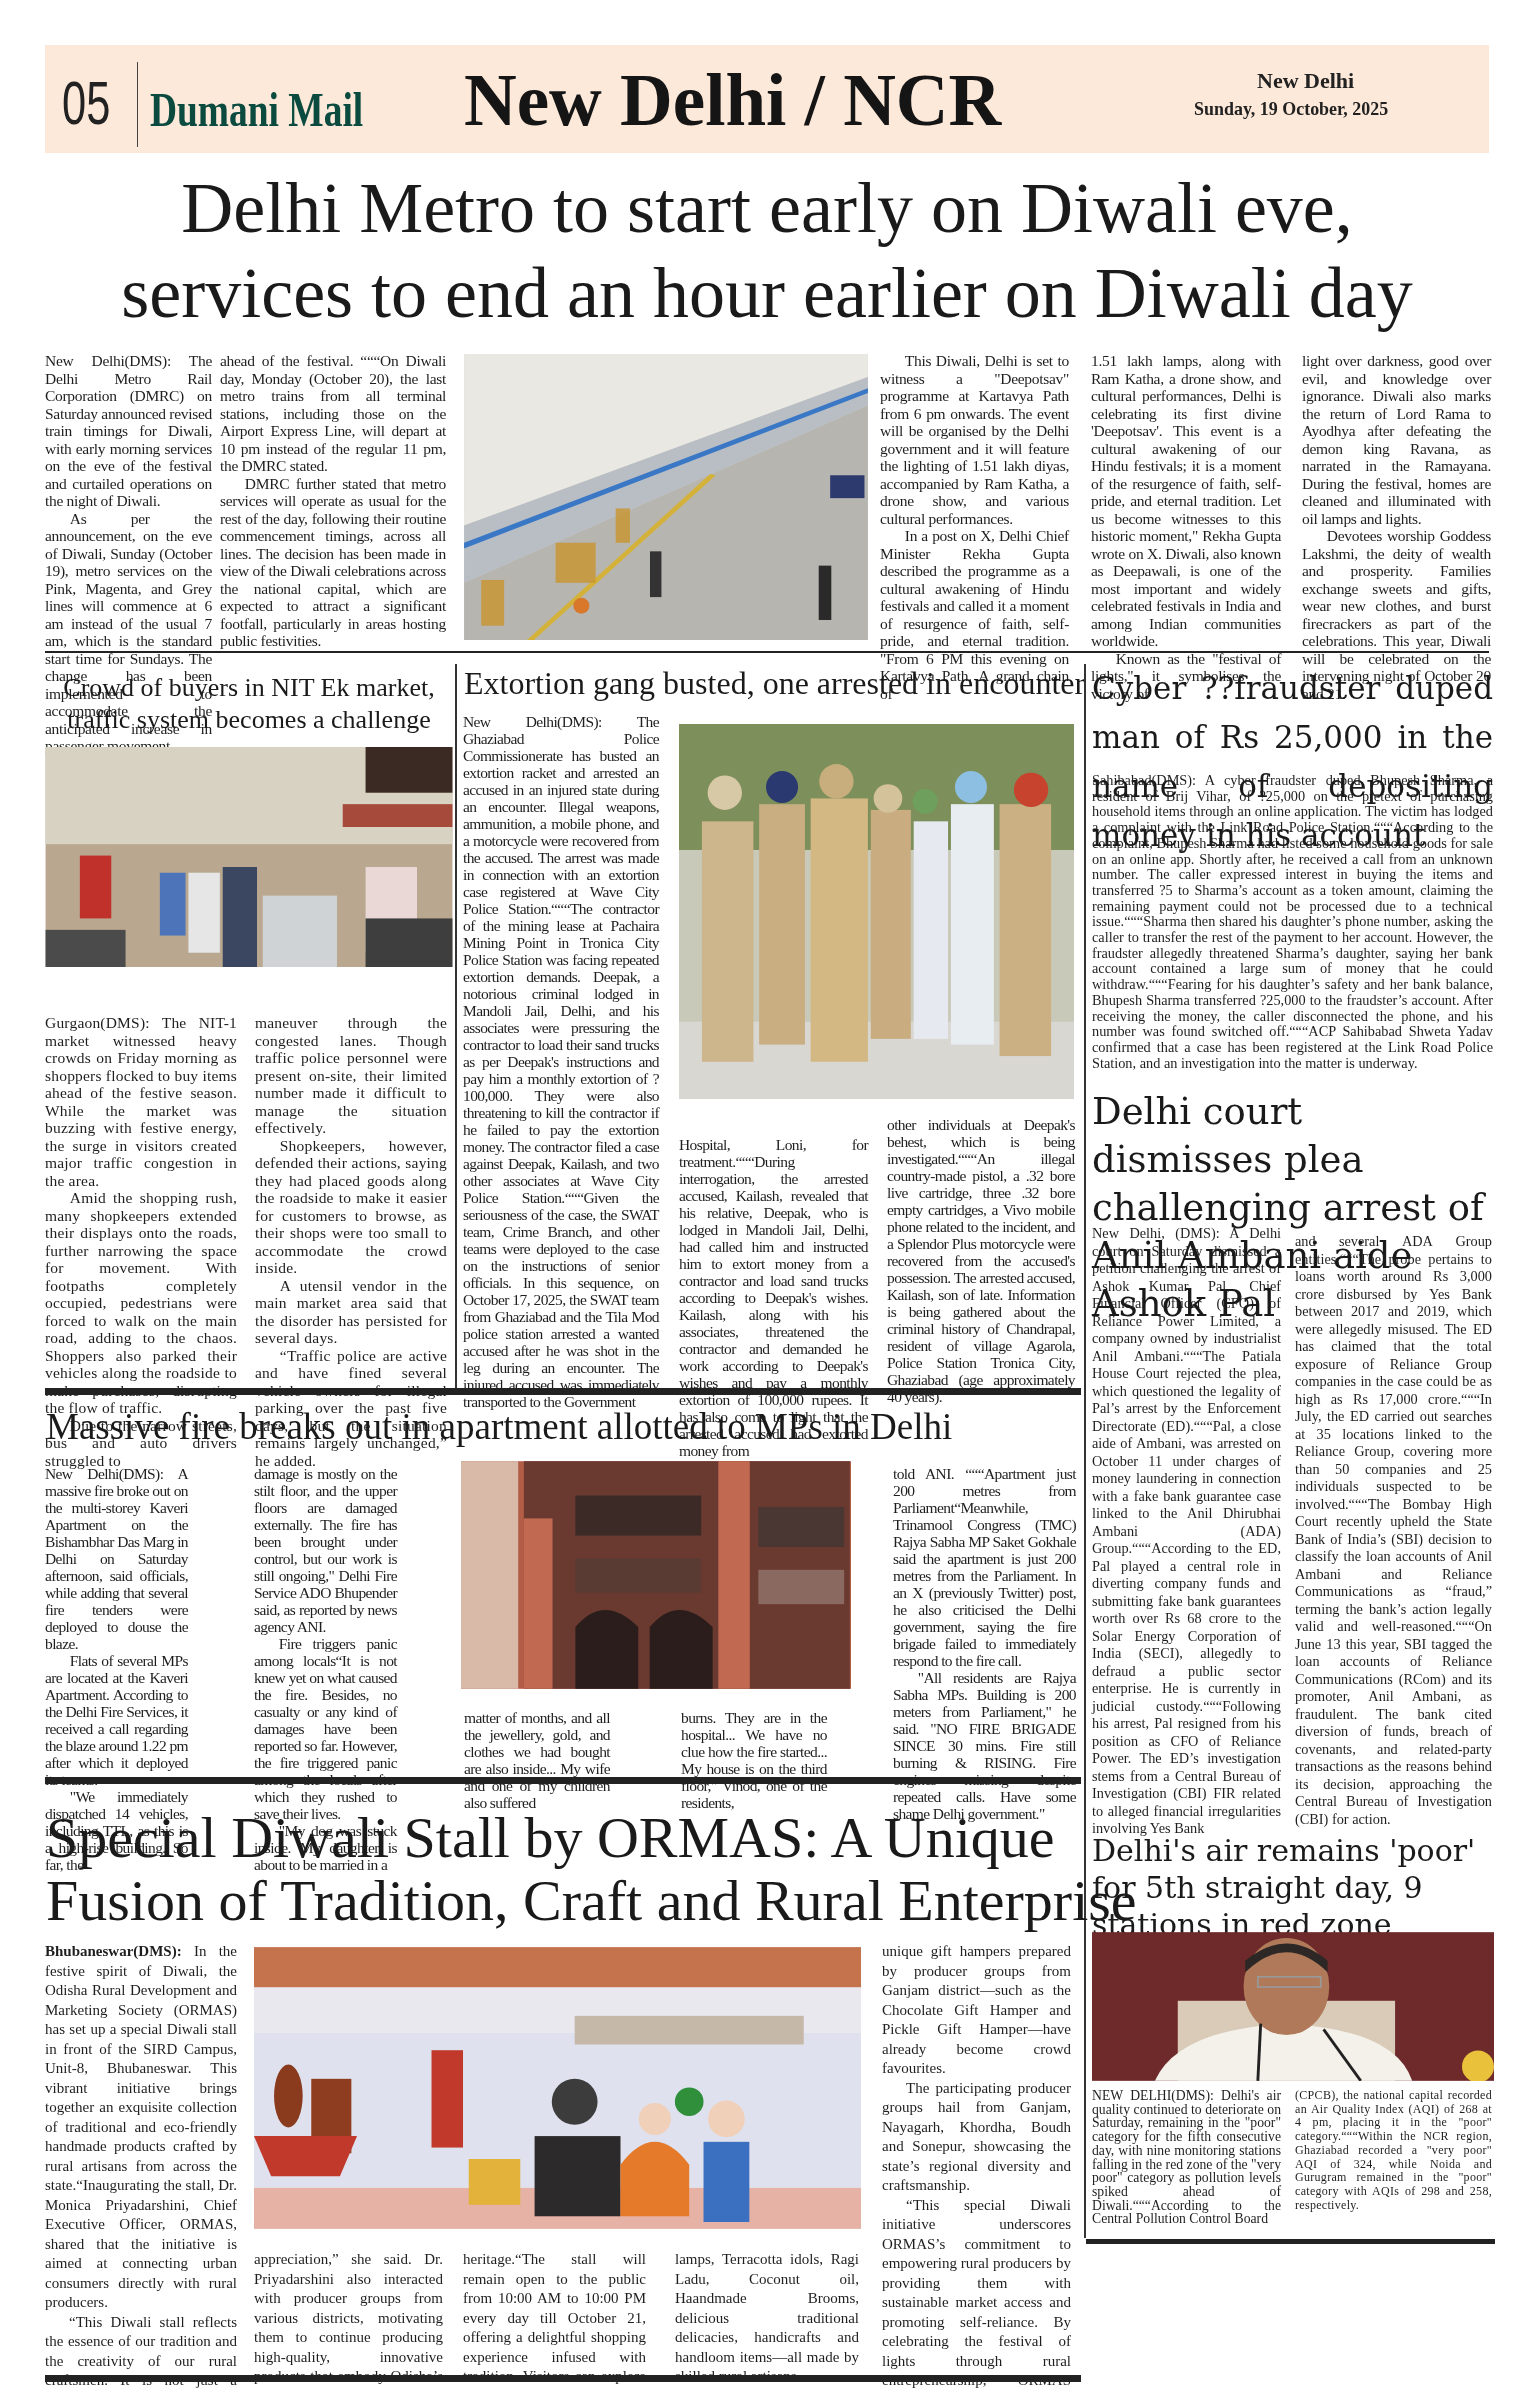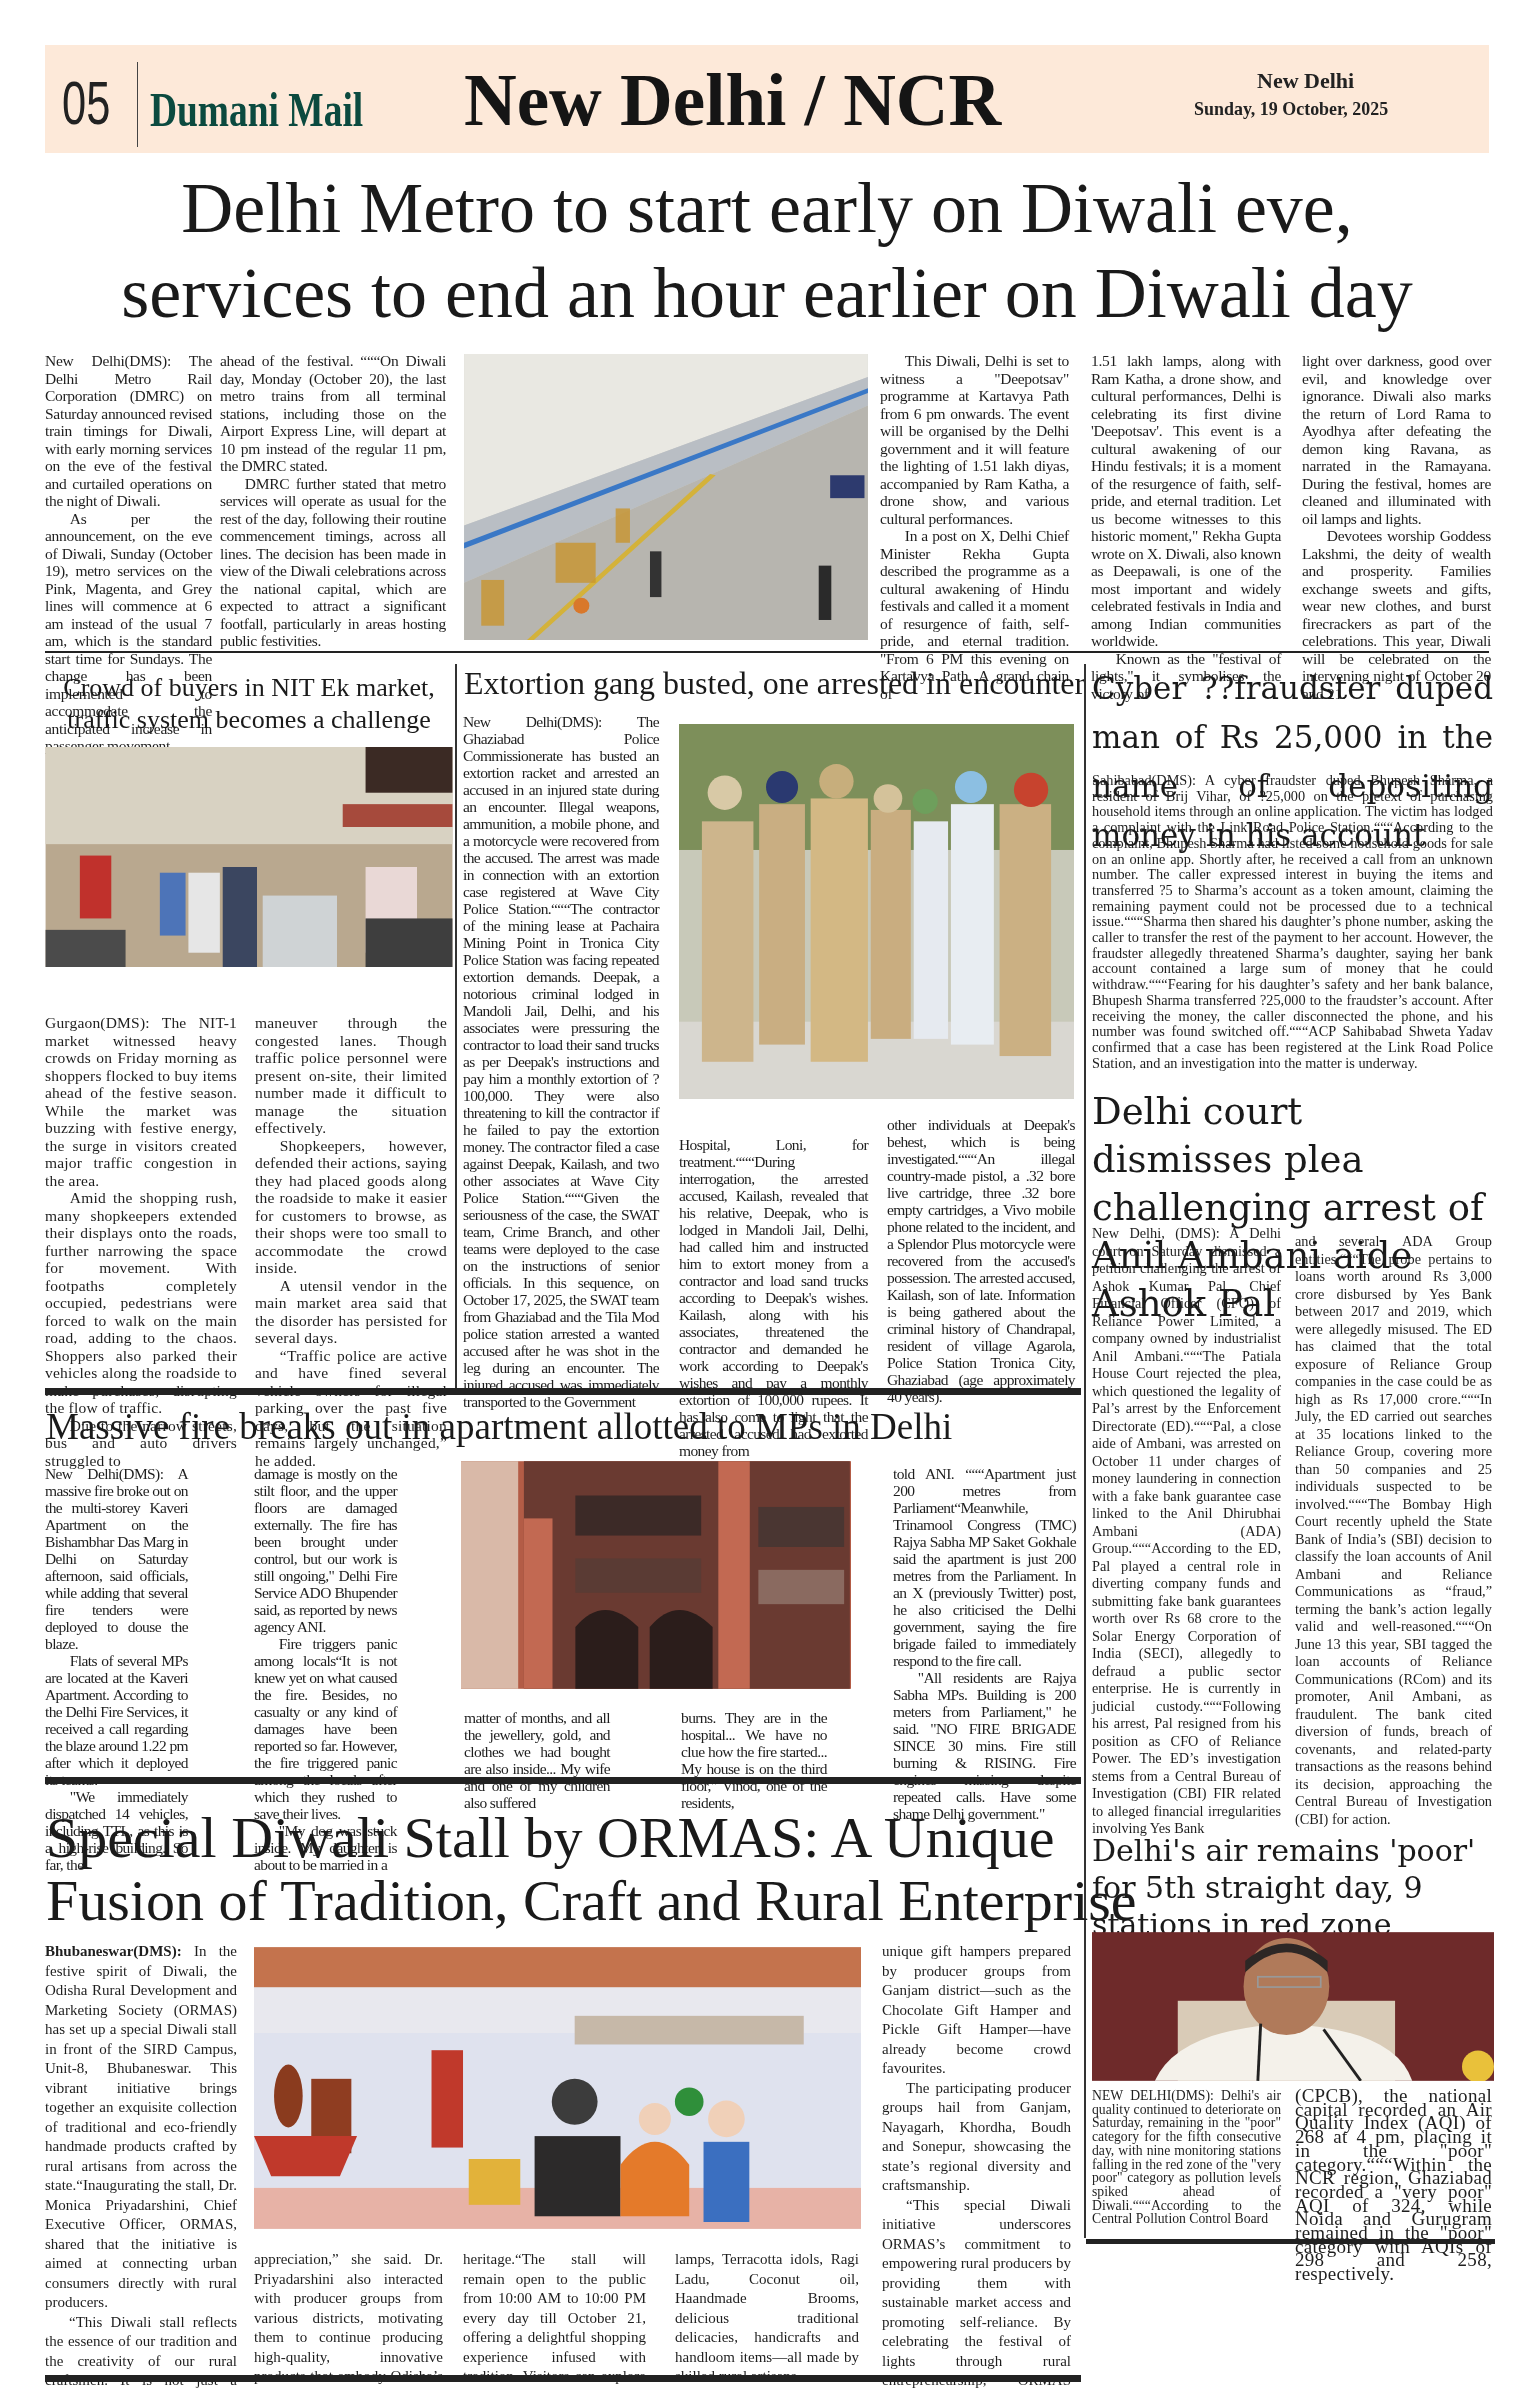--- a/index.html
+++ b/index.html
@@ -271,17 +271,17 @@
     <path d="M268 70 Q340 0 412 70 L412 50 Q340 -10 268 50 Z" fill="#2d2725"></path>
     <rect x="290" y="78" width="110" height="18" fill="none" stroke="#999" stroke-width="3"></rect>
     <line x1="295" y1="160" x2="290" y2="260" stroke="#222" stroke-width="5"></line>
     <line x1="405" y1="170" x2="470" y2="260" stroke="#222" stroke-width="5"></line>
     <circle cx="675" cy="235" r="28" fill="#e9c13a"></circle>
   </svg>
 </div>
 <div class="col" style="left:1092px;top:2089px;width:189px;font-size:13.7px;line-height:13.7px;">
   <p>NEW DELHI(DMS): Delhi's air quality continued to deteriorate on Saturday, remaining in the "poor" category for the fifth consecutive day, with nine monitoring stations falling in the red zone of the "very poor" category as pollution levels spiked ahead of Diwali.“““According to the Central Pollution Control Board</p>
 </div>
-<div class="col" style="left:1295px;top:2089px;width:197px;font-size:19px;line-height:13.7px;letter-spacing:0.3px;">
+<div class="col" style="left:1295px;top:2089px;width:197px;font-size:12px;line-height:13.7px;letter-spacing:0.3px;">
   <p>(CPCB), the national capital recorded an Air Quality Index (AQI) of 268 at 4 pm, placing it in the "poor" category.“““Within the NCR region, Ghaziabad recorded a "very poor" AQI of 324, while Noida and Gurugram remained in the "poor" category with AQIs of 298 and 258, respectively.</p>
 </div>
 <div class="rule-thick" style="left:1086px;top:2239px;width:409px;height:4.6px;"></div>
 
 
 </body></html>

